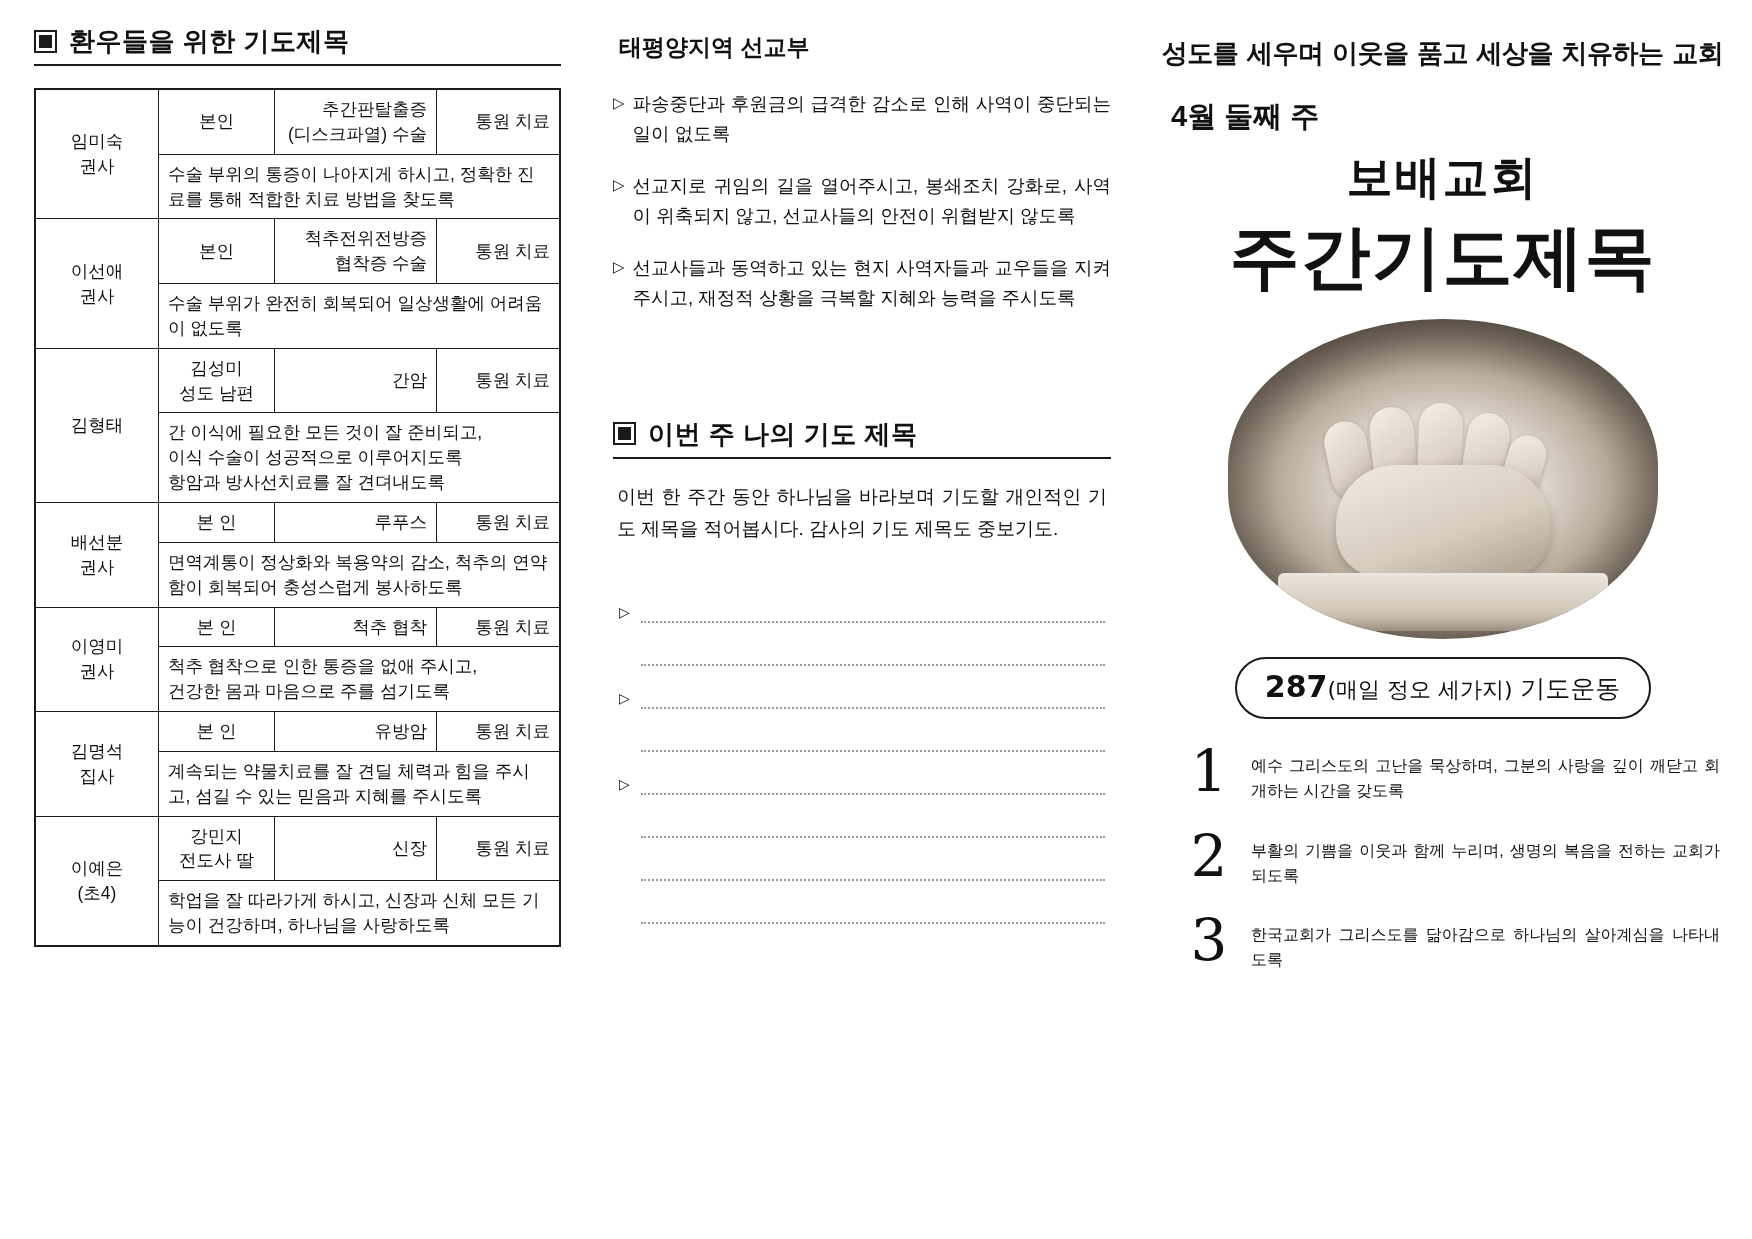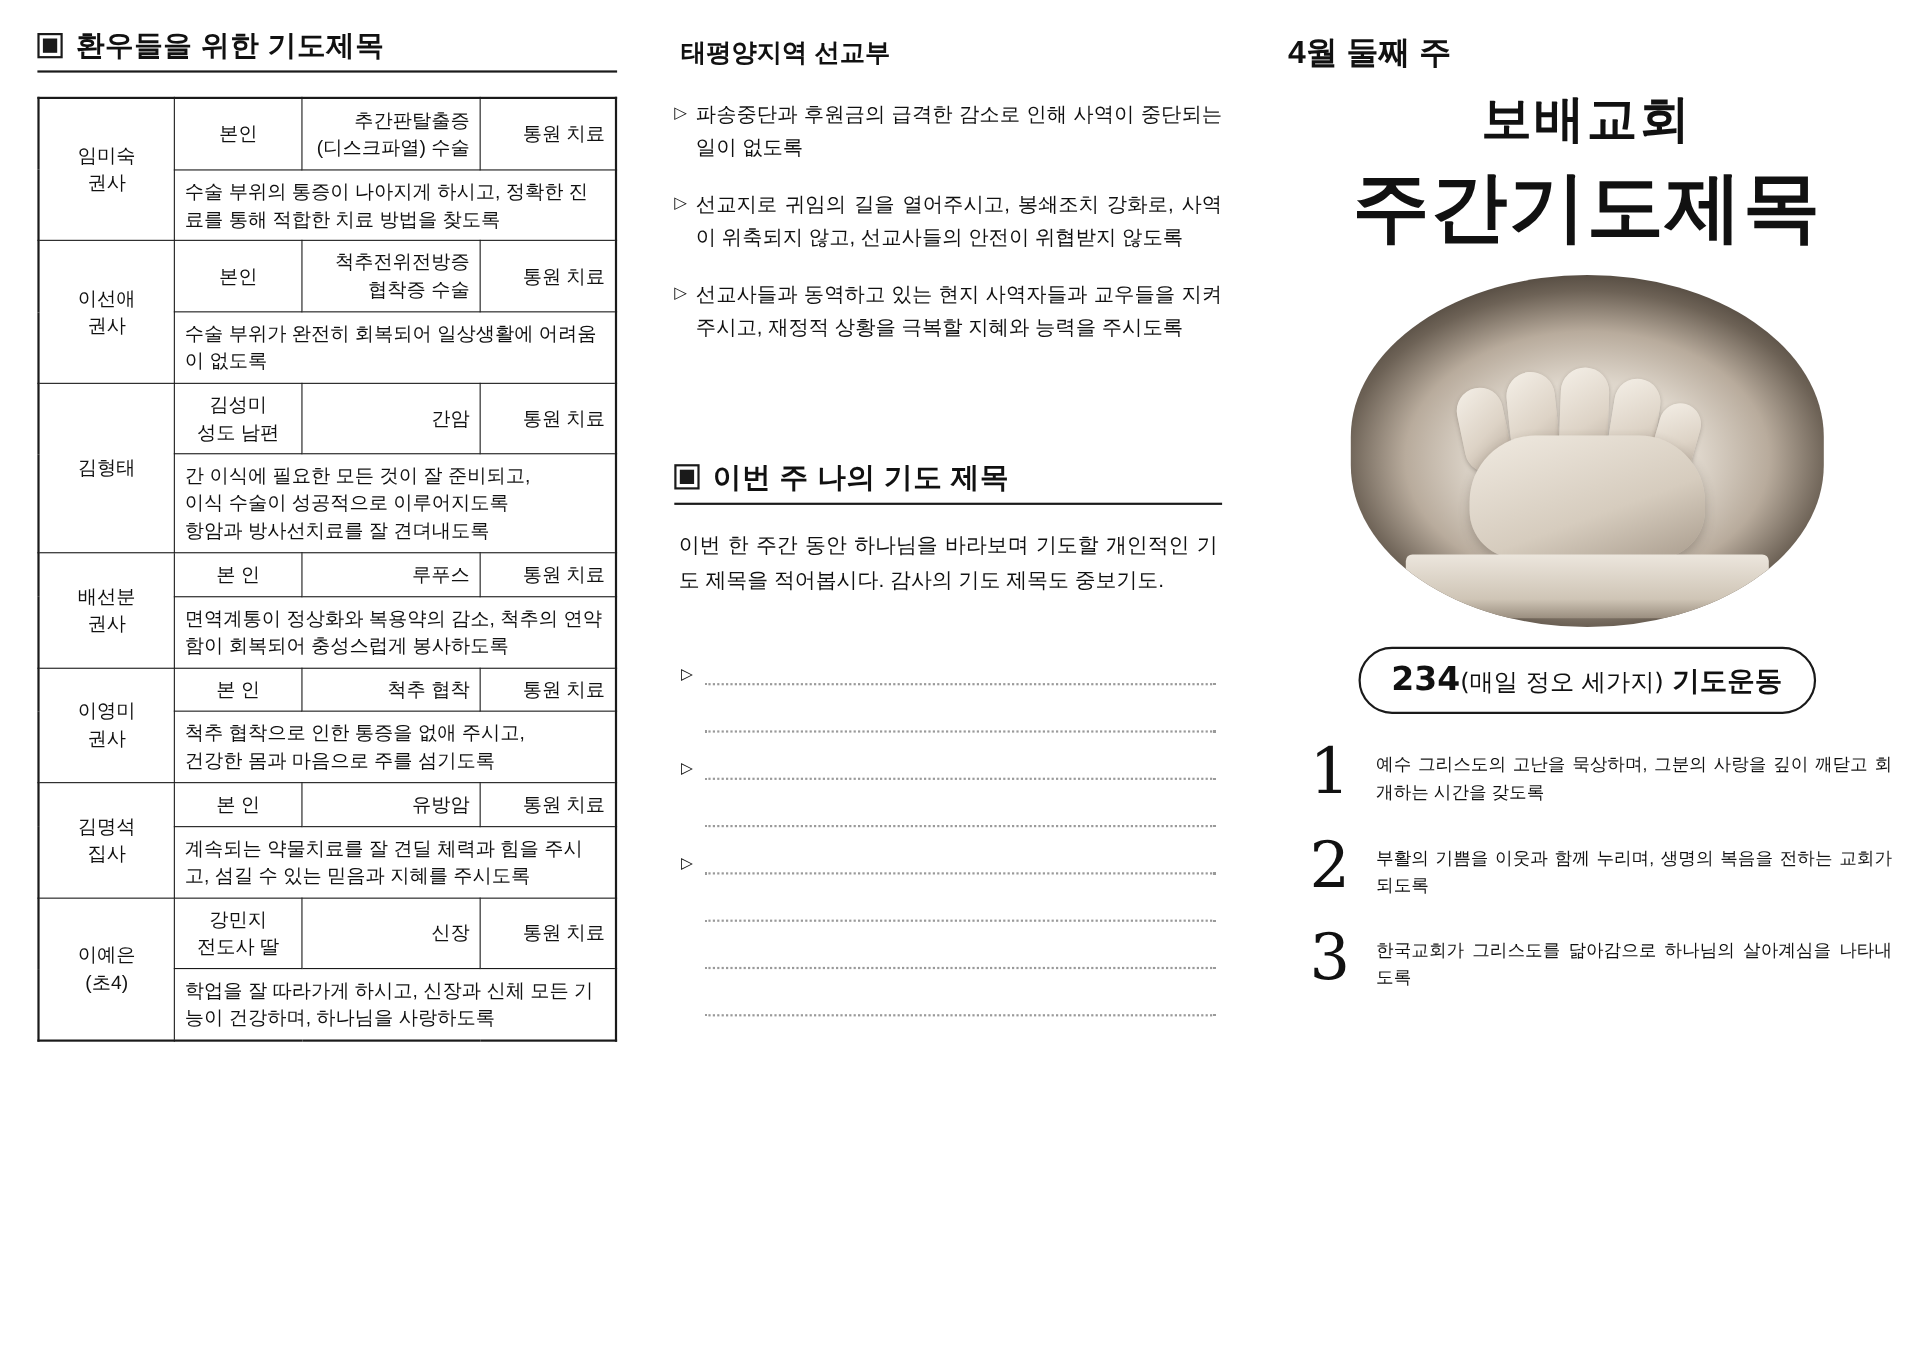--- a/index.html
+++ b/index.html
@@ -238,21 +238,21 @@
     text-align: center;
     padding: 10px 6px 12px 6px;
     font-size: 24px;
     font-family: "DejaVu Sans", sans-serif;
   }
   .badge .num {
     font-size: 30px;
     font-weight: bold;
   }
   .badge .mid { font-size: 22px; }
-  .badge .bold { font-weight: bold; font-size: 25px; }
+  .badge .bold { font-weight: normal; font-size: 25px; }
 
   .steps { margin: 10px 8px 0 26px; }
   .step {
     display: flex;
     gap: 16px;
     margin-bottom: 26px;
     align-items: flex-start;
   }
   .step .no {
     font-size: 58px;
@@ -406,38 +406,39 @@
           <span class="rule"></span>
         </div>
         <div class="wline">
           <span class="tri"></span>
           <span class="rule"></span>
         </div>
       </div>
   </div>
 
   <div class="col-right">
+    <div class="tagline">성도를 세우며 이웃을 품고 세상을 치유하는 교회</div>
     <div class="week">4월 둘째 주</div>
     <div class="church">보배교회</div>
     <div class="booklet-title">주간기도제목</div>
 
     <div class="photo">
       <div class="hands">
         <div class="finger" style="left:10px;  top:18px; width:42px; height:78px; transform:rotate(-12deg);"></div>
         <div class="finger" style="left:54px;  top:4px;  width:44px; height:92px; transform:rotate(-6deg);"></div>
         <div class="finger" style="left:100px; top:0px;  width:44px; height:96px; transform:rotate(2deg);"></div>
         <div class="finger" style="left:146px; top:10px; width:42px; height:88px; transform:rotate(9deg);"></div>
         <div class="finger" style="left:186px; top:32px; width:38px; height:70px; transform:rotate(16deg);"></div>
         <div class="palm"></div>
       </div>
       <div class="book"></div>
     </div>
 
     <div class="badge">
-      <span class="num">234</span><span class="mid">(매일 정오 세가지)</span>
+      <span class="num">287</span><span class="mid">(매일 정오 세가지)</span>
       <span class="bold">기도운동</span>
     </div>
 
     <div class="steps" id="steps-list">
         <div class="step">
           <div class="no">1</div>
           <div class="txt">예수 그리스도의 고난을 묵상하며, 그분의 사랑을 깊이 깨닫고 회개하는 시간을 갖도록</div>
         </div>
         <div class="step">
           <div class="no">2</div>

